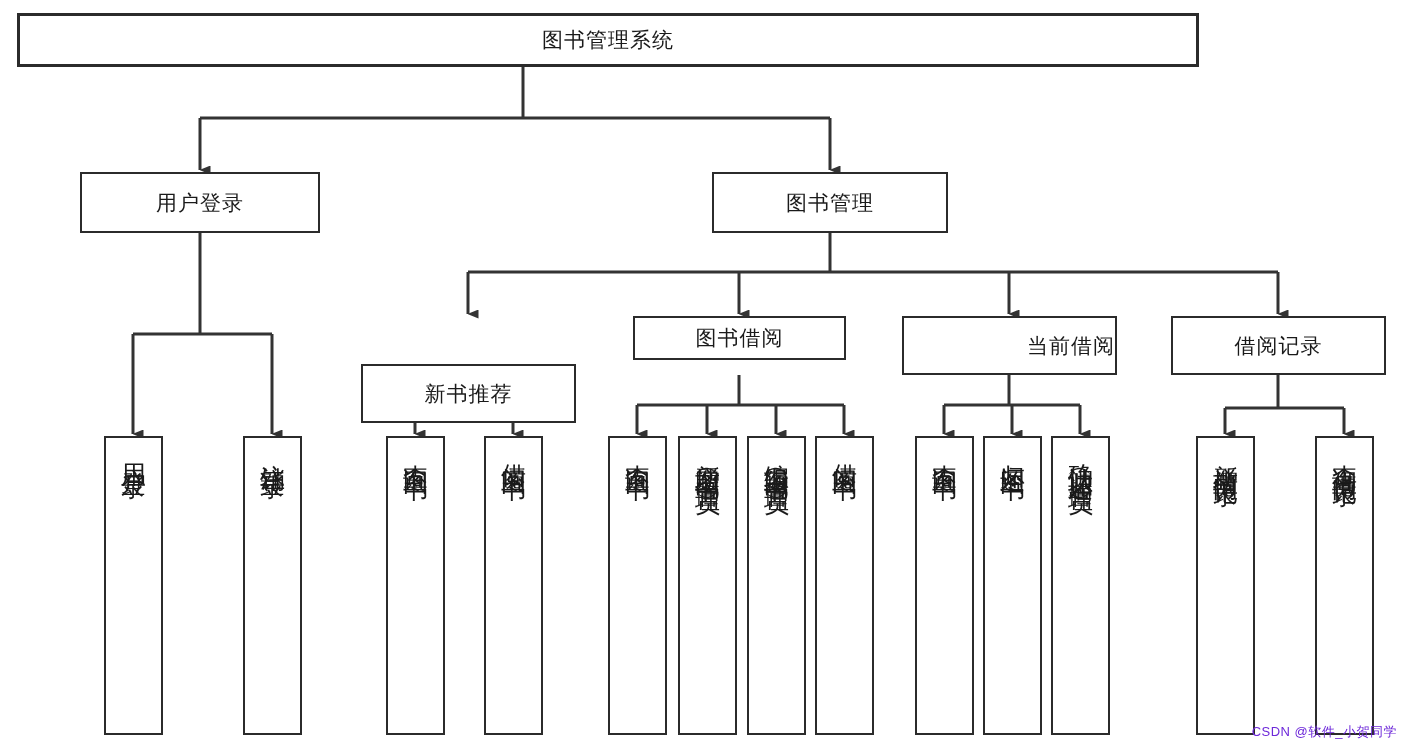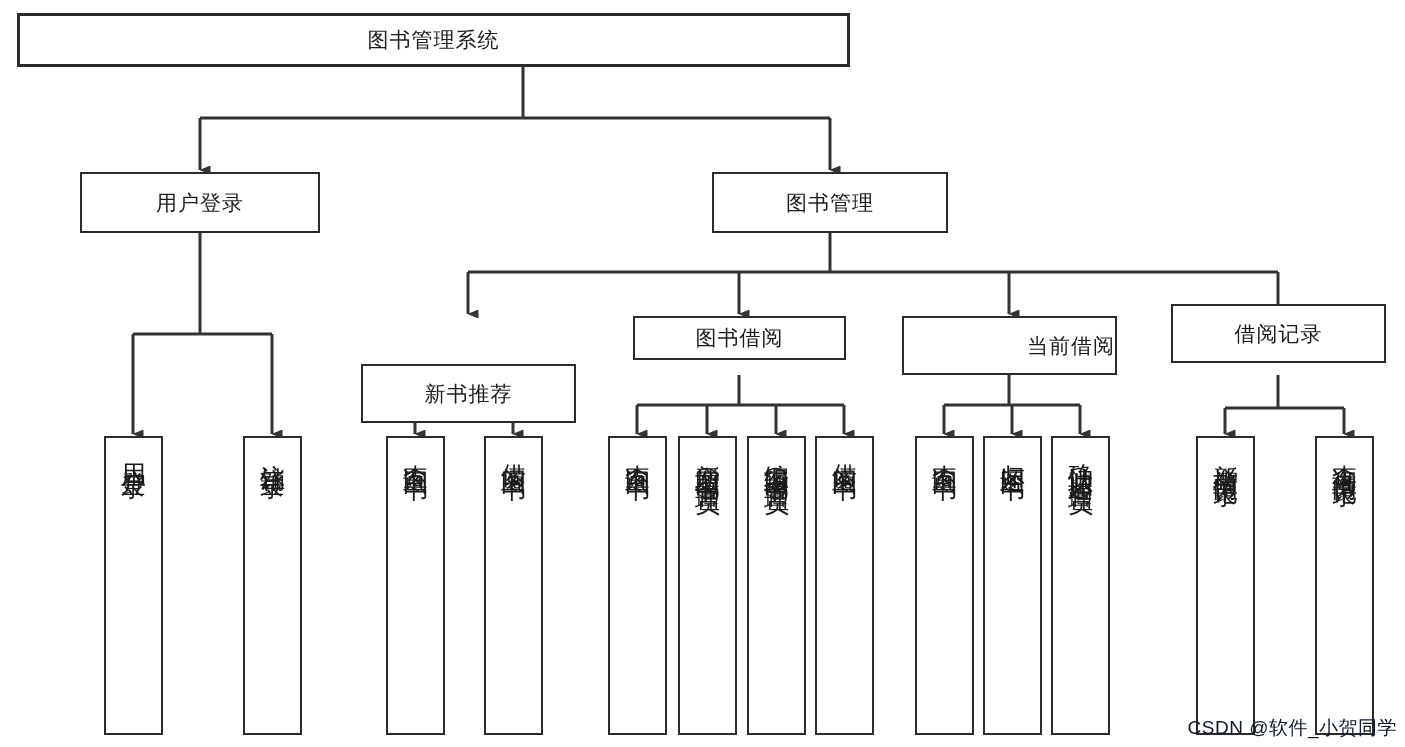--- a/index.html
+++ b/index.html
@@ -49,22 +49,22 @@
     writing-mode: vertical-rl;
     text-orientation: upright;
     letter-spacing: 4px;
     line-height: 1;
     white-space: nowrap;
   }
   .watermark {
     position: absolute;
     right: 8px;
     bottom: 6px;
-    font-size: 19px;
-    color: #0f172a;
+    font-size: 13px;
+    color: #6d28d9;
     white-space: nowrap;
     letter-spacing: 0.5px;
   }
   .conn-layer {
     position: absolute;
     left: 0; top: 0;
     width: 1405px;
     height: 747px;
     pointer-events: none;
   }
@@ -119,21 +119,21 @@
       <path d="M1012,405 L1012,434" marker-end="url(#arw)"></path>
       <path d="M1080,405 L1080,434" marker-end="url(#arw)"></path>
 
       <path d="M1278,375 L1278,408"></path>
       <path d="M1225,408 L1344,408"></path>
       <path d="M1225,408 L1225,434" marker-end="url(#arw)"></path>
       <path d="M1344,408 L1344,434" marker-end="url(#arw)"></path>
     </g>
   </svg>
 
-  <div class="node-box root" style="left:17px; top:13px; width:833px; height:54px;">
+  <div class="node-box root" style="left:17px; top:13px; width:1182px; height:54px;">
     <span class="node-label-h">图书管理系统</span>
   </div>
 
   <div class="node-box" style="left:80px; top:172px; width:240px; height:61px;">
     <span class="node-label-h">用户登录</span>
   </div>
 
   <div class="node-box" style="left:712px; top:172px; width:236px; height:61px;">
     <span class="node-label-h">图书管理</span>
   </div>
@@ -143,21 +143,21 @@
   </div>
 
   <div class="node-box" style="left:633px; top:316px; width:213px; height:44px;">
     <span class="node-label-h">图书借阅</span>
   </div>
 
   <div class="node-box" style="left:902px; top:316px; width:215px; height:59px;justify-content:flex-end;">
     <span class="node-label-h">当前借阅</span>
   </div>
 
-  <div class="node-box" style="left:1171px; top:304px; width:215px; height:59px;">
+  <div class="node-box" style="left:1171px; top:316px; width:215px; height:59px;">
     <span class="node-label-h">借阅记录</span>
   </div>
 
   <div class="node-box leaf" style="left:104px; top:436px; width:59px; height:299px;">
     <span class="node-label-v">用户登录</span>
   </div>
   <div class="node-box leaf" style="left:243px; top:436px; width:59px; height:299px;">
     <span class="node-label-v">注销登录</span>
   </div>
 

